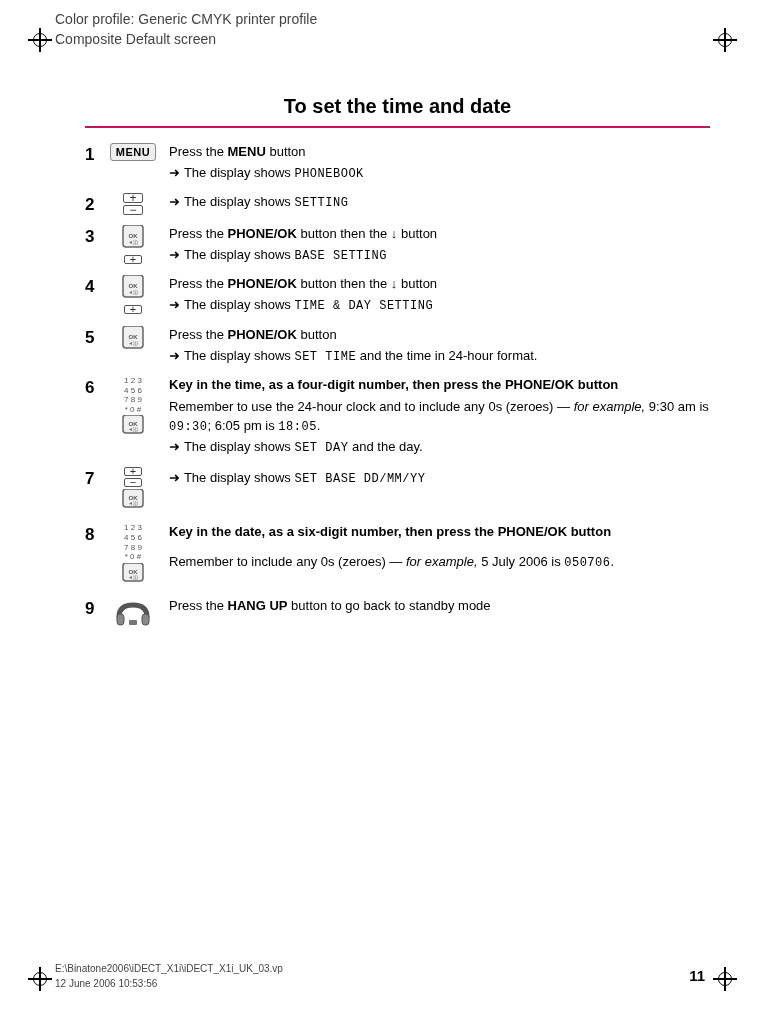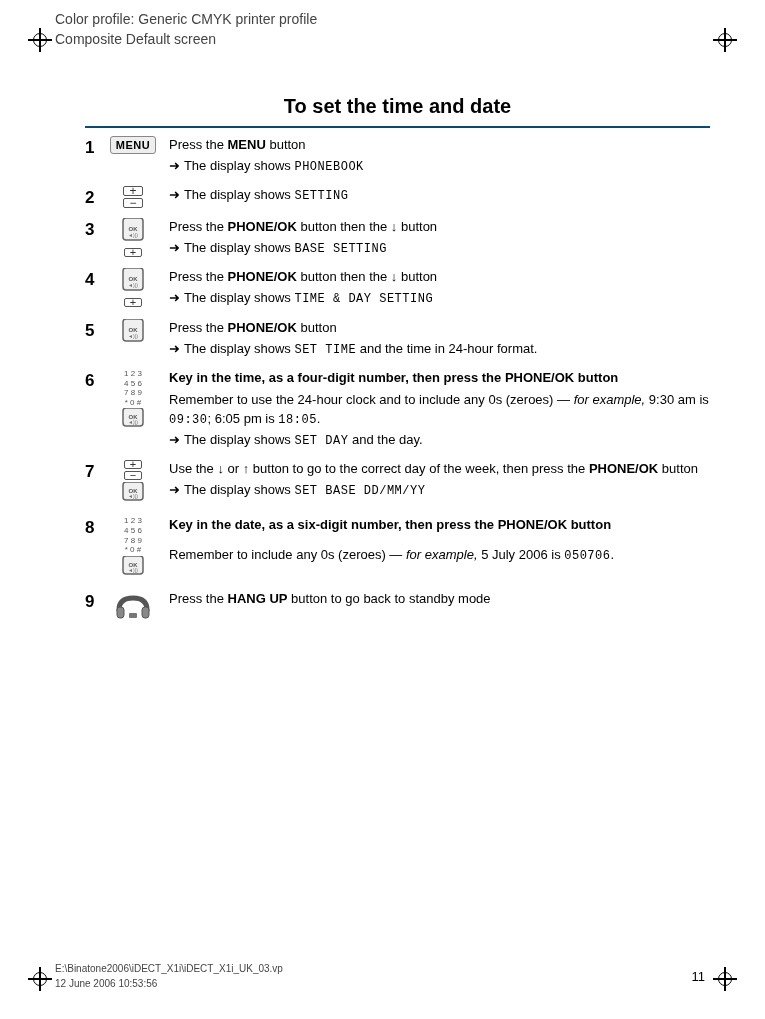--- a/index.html
+++ b/index.html
@@ -77,41 +77,41 @@
       font-size: 10px;
       color: #444;
       line-height: 1.5;
     }
 
     
     .page-number {
       position: absolute;
       bottom: 35px;
       right: 60px;
-      font-size: 13px;
-      font-weight: normal;
+      font-size: 15px;
+      font-weight: bold;
     }
 
     
     .main-content {
       position: absolute;
       top: 95px;
       left: 85px;
       right: 55px;
       bottom: 80px;
     }
 
     
     .page-title {
       font-size: 20px;
       font-weight: bold;
       text-align: center;
       padding-bottom: 8px;
-      border-bottom: 2px solid #0c4a6e;
-      margin-bottom: 8px;
+      border-bottom: 2px solid #be185d;
+      margin-bottom: 15px;
     }
 
     
     .steps-table {
       width: 100%;
     }
 
     .step-row {
       display: flex;
       align-items: flex-start;
@@ -340,21 +340,20 @@
           <div class="pm-btn" style="width:18px;height:9px;border:1.5px solid #555;border-radius:2px;display:flex;align-items:center;justify-content:center;font-size:11px;">+</div>
           <div class="pm-btn" style="width:18px;height:9px;border:1.5px solid #555;border-radius:2px;display:flex;align-items:center;justify-content:center;font-size:11px;">−</div>
           <svg width="36" height="24" viewBox="0 0 36 24">
             <rect x="8" y="0" width="20" height="18" rx="3" fill="#f0f0f0" stroke="#666" stroke-width="1.5"></rect>
             <text x="18" y="11" text-anchor="middle" font-size="6" fill="#555" font-weight="bold">OK</text>
             <text x="18" y="16" text-anchor="middle" font-size="5" fill="#777">◄)))</text>
           </svg>
         </div>
       </div>
       <div class="step-text">
-        <div class="instruction">Use the <strong>↓</strong> or <strong>↑</strong> button to go to the correct day of the week, then press the <strong>PHONE/OK</strong> button</div>
         <div class="arrow-line" style="margin-top:2px;">
           <span class="arrow-sym">➜</span>
           <span>The display shows <span class="mono-display">SET  BASE  DD/MM/YY</span></span>
         </div>
       </div>
     </div>
 
     <div class="step-row">
       <div class="step-num">8</div>
       <div class="step-icon">

